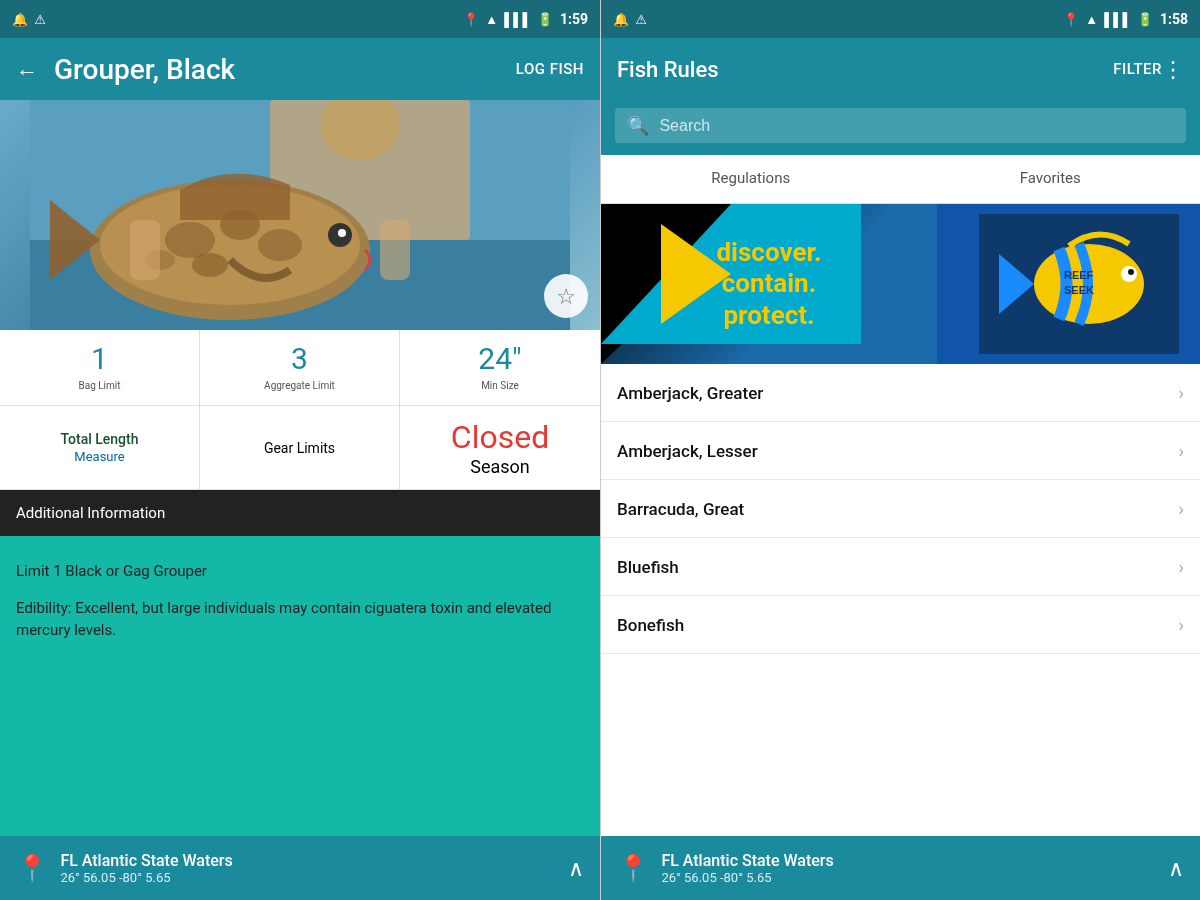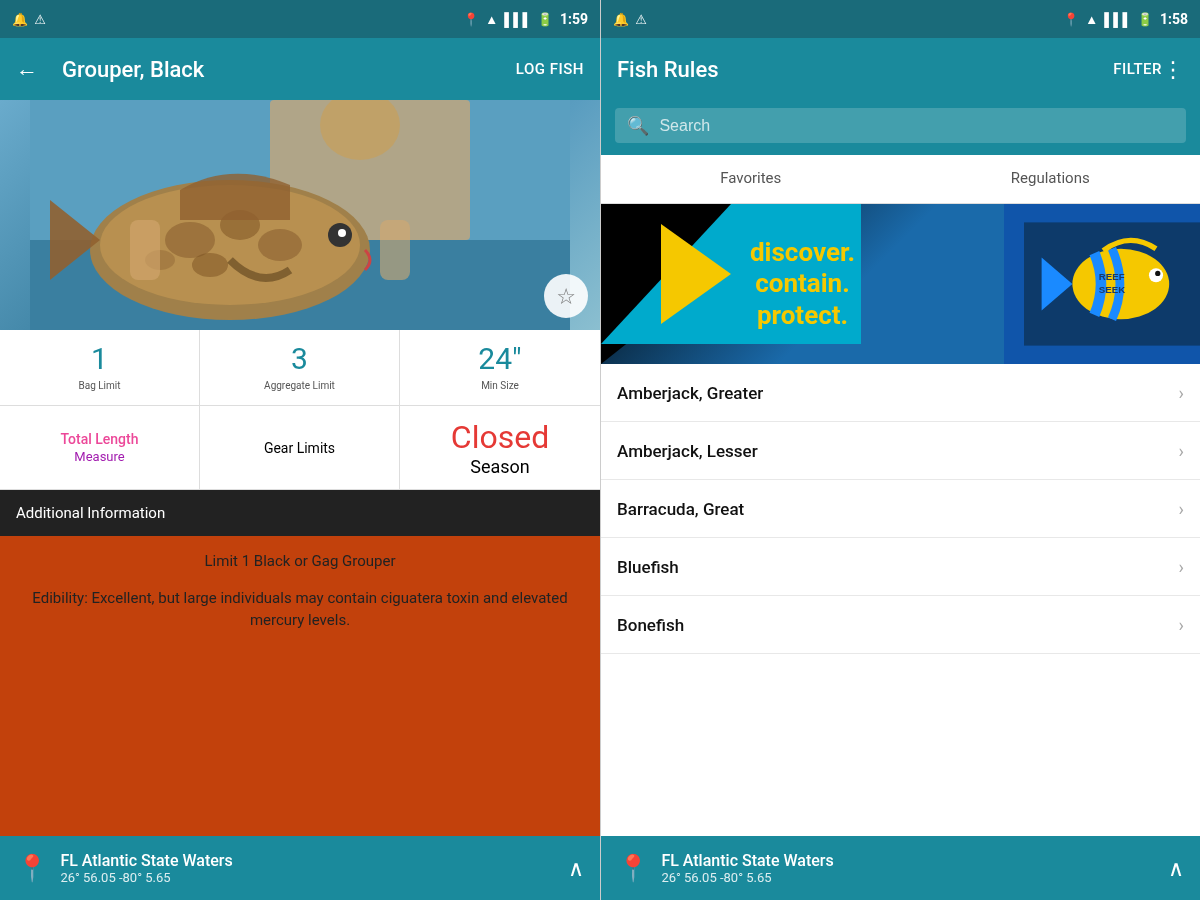--- a/index.html
+++ b/index.html
@@ -47,24 +47,23 @@
       gap: 16px;
       flex-shrink: 0;
     }
     .back-arrow {
       color: white;
       font-size: 22px;
       cursor: pointer;
     }
     .left-title {
       color: white;
-      font-size: 22px;
-      font-weight: 500;
-      flex: 1;
-      margin-left: 8px;
+      font-size: 28px;
+      font-weight: 500;
+      flex: 1;
     }
     .log-fish-btn {
       color: white;
       font-size: 15px;
       font-weight: 500;
       letter-spacing: 0.5px;
       cursor: pointer;
     }
 
     .fish-image-container {
@@ -140,27 +139,27 @@
       text-align: center;
       border-right: 1px solid #ddd;
       display: flex;
       flex-direction: column;
       align-items: center;
       justify-content: center;
     }
     .info-cell:last-child { border-right: none; }
     .info-cell-title {
       font-size: 14px;
-      color: #ec4899;
+      color: #14532d;
       font-weight: 500;
       margin-bottom: 2px;
     }
     .info-cell-sub {
       font-size: 13px;
-      color: #a21caf;
+      color: #0369a1;
     }
     .closed-text {
       font-size: 32px;
       color: #e53935;
       font-weight: 400;
     }
     .season-label {
       font-size: 18px;
       color: #000000;
     }
@@ -172,25 +171,24 @@
     
     .additional-info-header {
       background: #222;
       color: white;
       padding: 14px 16px;
       font-size: 15px;
       font-weight: 400;
       flex-shrink: 0;
     }
     .additional-info-body {
-      background: #c2410c;
-      padding: 14px 16px;
+      background: #14b8a6;
+      padding: 24px 16px;
       flex: 1;
       overflow-y: auto;
-      text-align: center;
     }
     .additional-info-body p {
       font-size: 15px;
       color: #222;
       line-height: 1.5;
       margin-bottom: 14px;
     }
 
     
     .bottom-bar {
@@ -334,21 +332,21 @@
       z-index: 1;
       text-align: center;
     }
     .banner-text {
       font-size: 26px;
       font-weight: bold;
       color: #f5c800;
       line-height: 1.2;
     }
     .banner-right {
-      width: 196px;
+      width: 263px;
       background: #1055aa;
       display: flex;
       align-items: center;
       justify-content: center;
       overflow: hidden;
       padding-left: 20px;
     }
 
     
     .fish-list {
@@ -510,24 +508,24 @@
 
   <div class="search-bar">
     <div class="search-input-wrapper">
       <span class="search-icon-placeholder">🔍</span>
       <input class="search-input" type="text" placeholder="Search" style="">
     </div>
   </div>
 
   <div class="tab-bar">
     <div class="tab">
+      <span>Regulations</span>
+    </div>
+    <div class="tab">
       <span>Favorites</span>
-    </div>
-    <div class="tab">
-      <span>Regulations</span>
     </div>
   </div>
 
   <div class="banner">
     <div class="banner-left">
       <div class="banner-triangle"></div>
 
       <svg width="260" height="140" viewBox="0 0 260 140" style="position:absolute;left:0;top:0;">
         <polygon points="0,0 130,0 0,140" fill="#000"></polygon>
         <polygon points="130,0 260,0 260,140 0,140" fill="#00aacc"></polygon>

